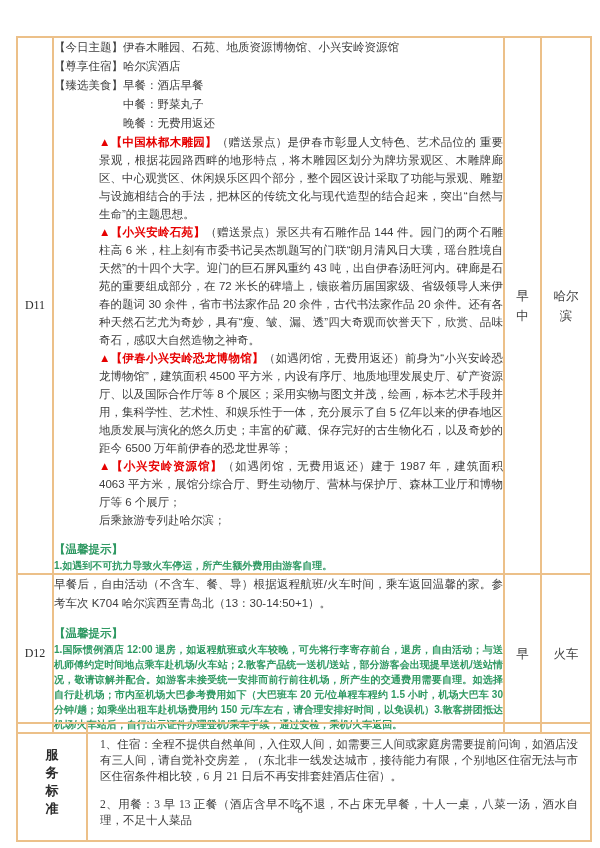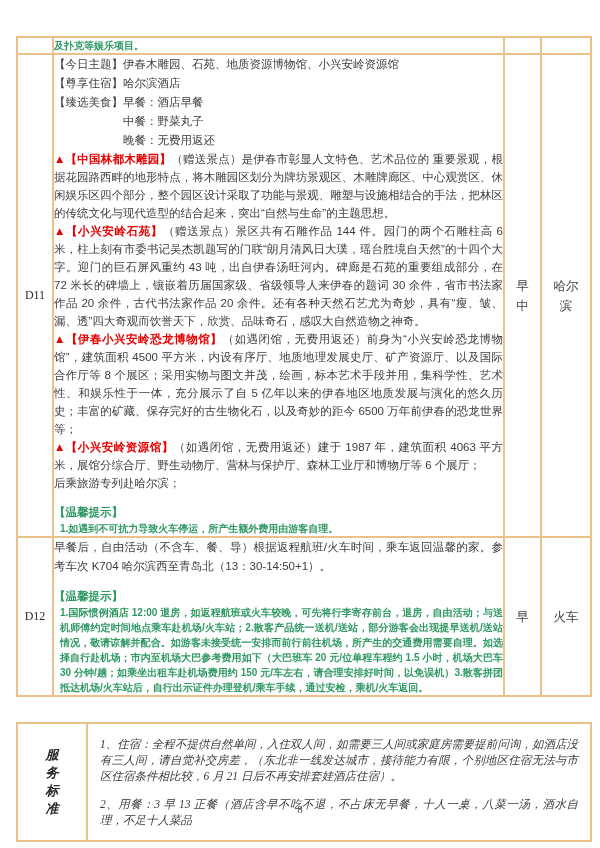--- a/index.html
+++ b/index.html
@@ -27,39 +27,39 @@
     padding:4px 8px 5px 9px;
     font-size:11.5px;line-height:18px;
     vertical-align:top;
   }
   .prev-cell{padding:3px 8px 3px 9px;}
   .green{color:#2f9963;}
   .bold{font-weight:bold;}
   .small{font-size:10px;line-height:15px;}
   .hdr-line{line-height:19px;}
   .hdr-indent{padding-left:6em;line-height:19px;}
-  .para{margin:0;text-align:justify;line-height:18px;}
+  .para{margin:0;text-align:justify;line-height:18px;padding-left:45px;}
   .attraction-title{color:#e60000;font-weight:bold;}
   .tips-title{line-height:17px;margin-top:12px;}
-  .tip-line{text-align:justify;margin-left:6px;}
+  .tip-line{text-align:justify;}
   .meal-cell,.stay-cell{
     text-align:center;
     font-family:"Liberation Serif","DejaVu Serif",serif;
     font-size:12.5px;color:#3f3f3f;line-height:20px;
   }
   .stay-wrap{width:2.4em;margin:0 auto;word-break:break-all;}
   .d12-text{line-height:19px;text-align:justify;margin:0;}
   .d13-cell{padding:2px 8px 2px 9px;font-size:11.5px;}
   .note-cell{
     padding:3px 8px 3px 13px;
     font-family:"Liberation Serif","DejaVu Serif",serif;
     font-size:11.5px;line-height:17px;
     color:#c00000;font-weight:bold;
   }
-  .service-table{position:absolute;left:16px;top:722px;width:574px;font-style:italic;}
+  .service-table{position:absolute;left:16px;top:722px;width:574px;}
   .service-table td{border:2px solid #ecc089;padding:0;}
   .service-title-cell{width:70px;vertical-align:middle;}
   .service-title{
     width:1.1em;margin:0 auto;
     font-family:"Liberation Serif","DejaVu Serif",serif;
     font-size:13px;font-weight:bold;color:#2b2b2b;
     word-break:break-all;line-height:18px;text-align:center;
   }
   .service-content-cell{vertical-align:top;padding:3px 9px 4px 9px;}
   .service-item{
@@ -81,28 +81,20 @@
 
   <table class="main-table">
     <colgroup>
       <col style="width:36px">
         <col style="width:451px">
         <col style="width:37px">
         <col style="width:50px">
     </colgroup>
 
     <tbody>
-        <tr>
-      <td class="day-cell"></td>
-      <td class="content-cell prev-cell">
-        <div class="green bold small">及扑克等娱乐项目。</div>
-      </td>
-      <td class="meal-cell"></td>
-      <td class="stay-cell"></td>
-    </tr>
 
     <tr>
       <td class="day-cell">D11</td>
       <td class="content-cell">
         <div class="hdr-line"><span>【今日主题】</span><span>伊春木雕园、石苑、地质资源博物馆、小兴安岭资源馆</span></div>
         <div class="hdr-line"><span>【尊享住宿】</span><span>哈尔滨酒店</span></div>
         <div class="hdr-line"><span>【臻选美食】</span><span>早餐：酒店早餐</span></div>
         <div class="hdr-indent">中餐：野菜丸子</div>
         <div class="hdr-indent">晚餐：无费用返还</div>
 

